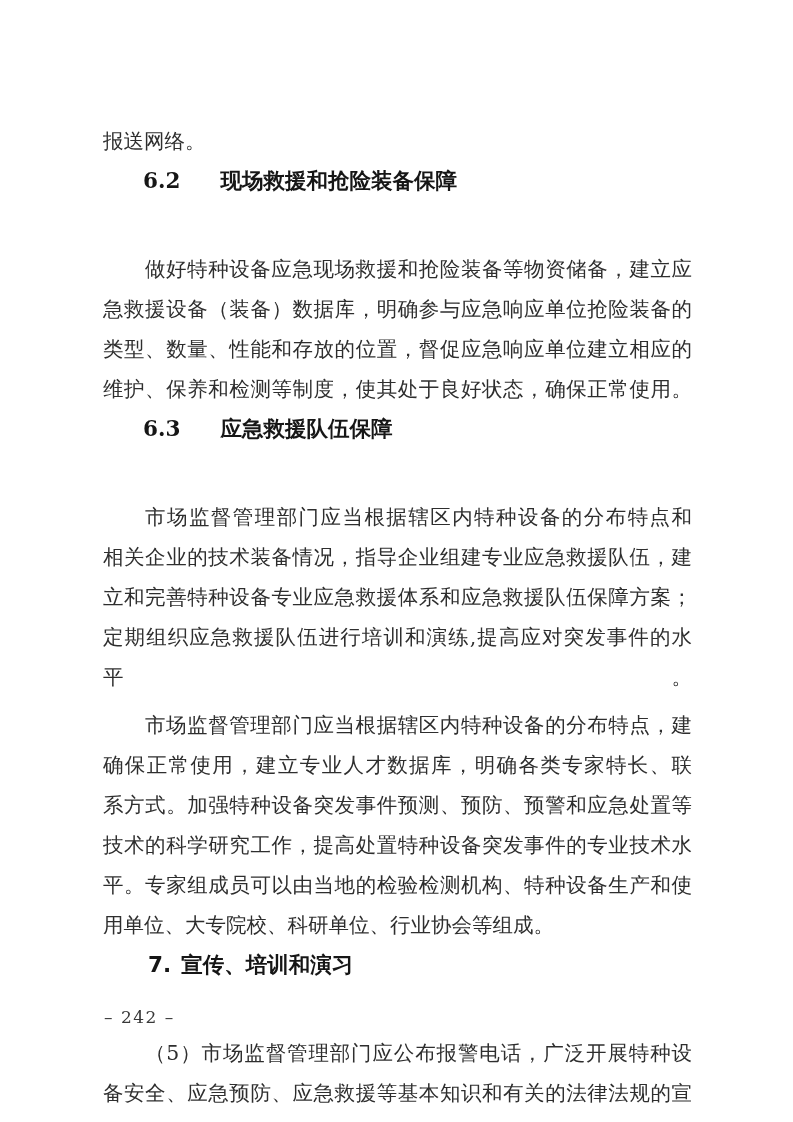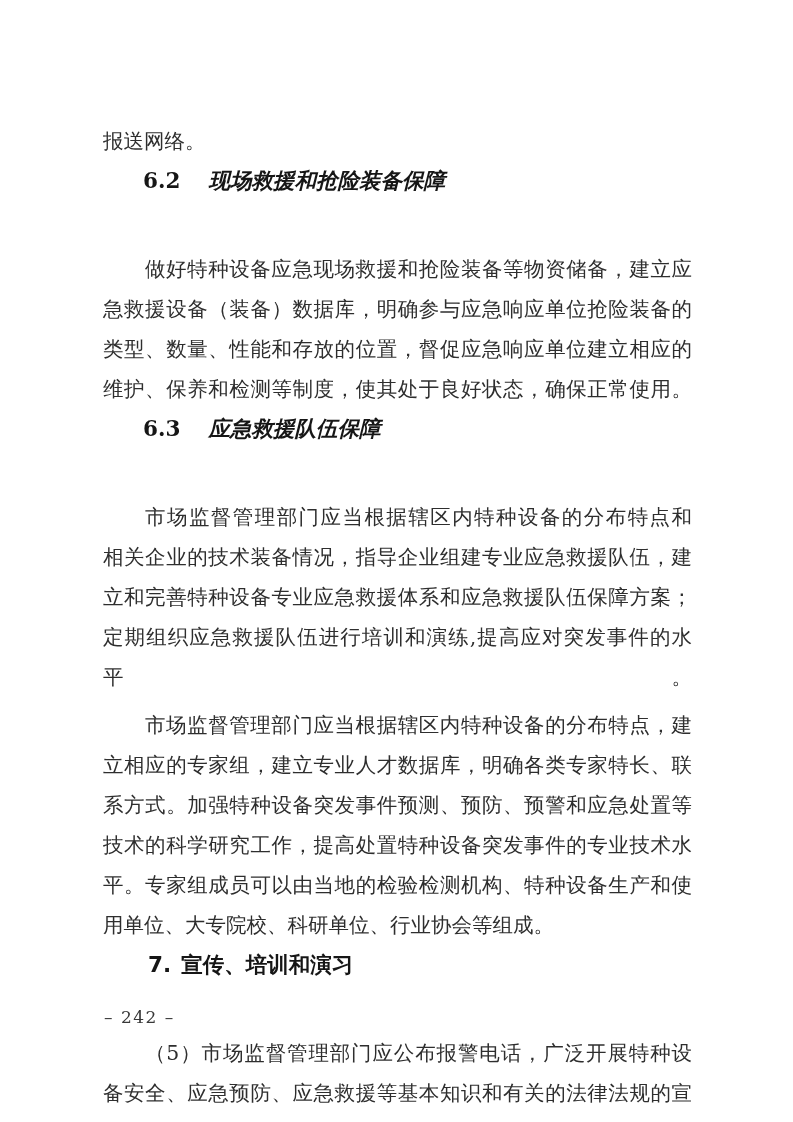--- a/index.html
+++ b/index.html
@@ -33,21 +33,21 @@
     height: 40px;
     line-height: 40px;
     padding-left: 40px;
     font-weight: bold;
     color: #161616;
   }
   .hserif {
     font-family: "DejaVu Serif", "Liberation Serif", serif;
     font-size: 21.5px;
   }
-  .hserif .ht { margin-left: 28px; font-style: italic; }
+  .hserif .ht { margin-left: 40px; }
   .hsans {
     font-family: "DejaVu Sans", "Liberation Sans", sans-serif;
     font-size: 21.5px;
     padding-left: 45px;
   }
   .hsans .ht { margin-left: 10px; }
   .footer {
     position: absolute;
     left: 104px;
     top: 1004px;
@@ -80,21 +80,21 @@
       <span class="hn">6.3</span><span class="ht">应急救援队伍保障</span>
     </div>
 
     <div class="line indent fill">市场监督管理部门应当根据辖区内特种设备的分布特点和</div>
     <div class="line fill">相关企业的技术装备情况，指导企业组建专业应急救援队伍，建</div>
     <div class="line fill">立和完善特种设备专业应急救援体系和应急救援队伍保障方案；</div>
     <div class="line fill">定期组织应急救援队伍进行培训和演练,提高应对突发事件的水平。</div>
 
 
     <div class="line indent fill">市场监督管理部门应当根据辖区内特种设备的分布特点，建</div>
-    <div class="line fill">立相应的专家组，建立专业人才数据库，明确各类专家特长、联</div>
+    <div class="line fill">确保正常使用，建立专业人才数据库，明确各类专家特长、联</div>
     <div class="line fill">系方式。加强特种设备突发事件预测、预防、预警和应急处置等</div>
     <div class="line fill">技术的科学研究工作，提高处置特种设备突发事件的专业技术水</div>
     <div class="line fill">平。专家组成员可以由当地的检验检测机构、特种设备生产和使</div>
     <div class="line">用单位、大专院校、科研单位、行业协会等组成。</div>
 
     <div class="hline hsans">
       <span class="hn">7.</span><span class="ht">宣传、培训和演习</span>
     </div>
 
     <div class="line indent fill">（5）市场监督管理部门应公布报警电话，广泛开展特种设</div>

